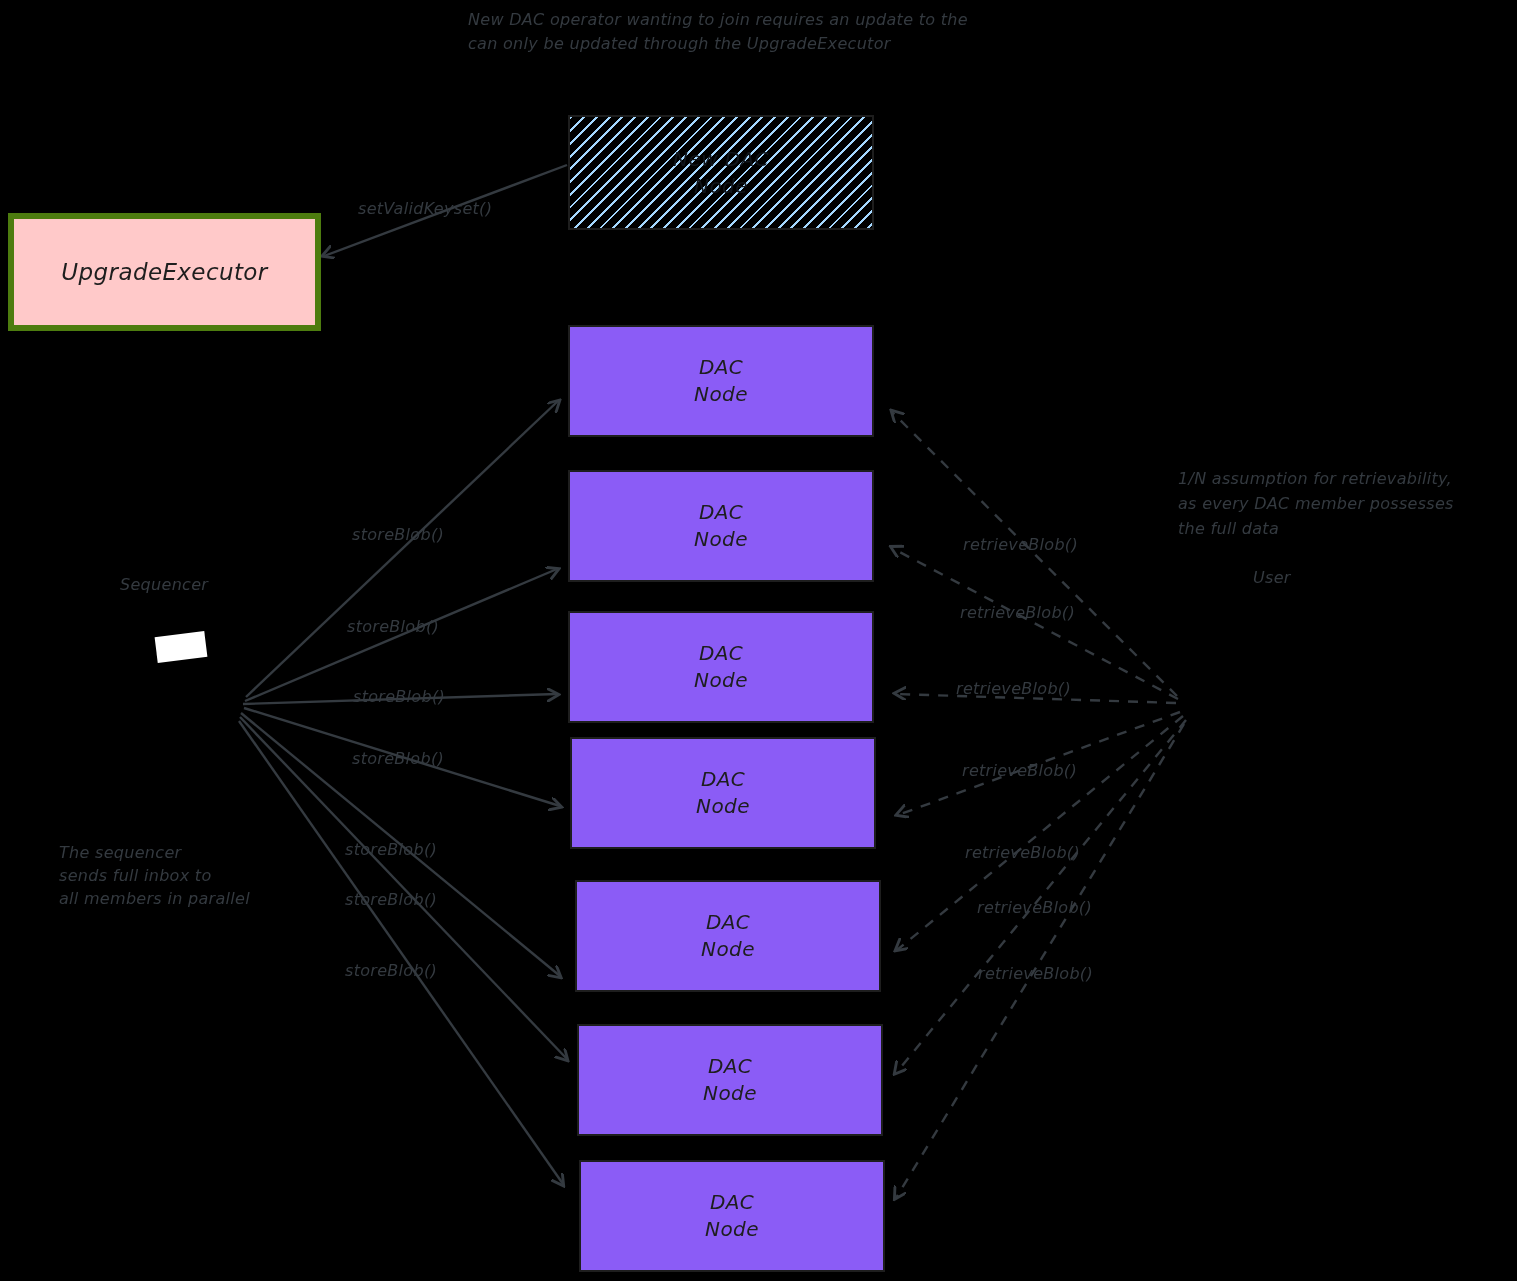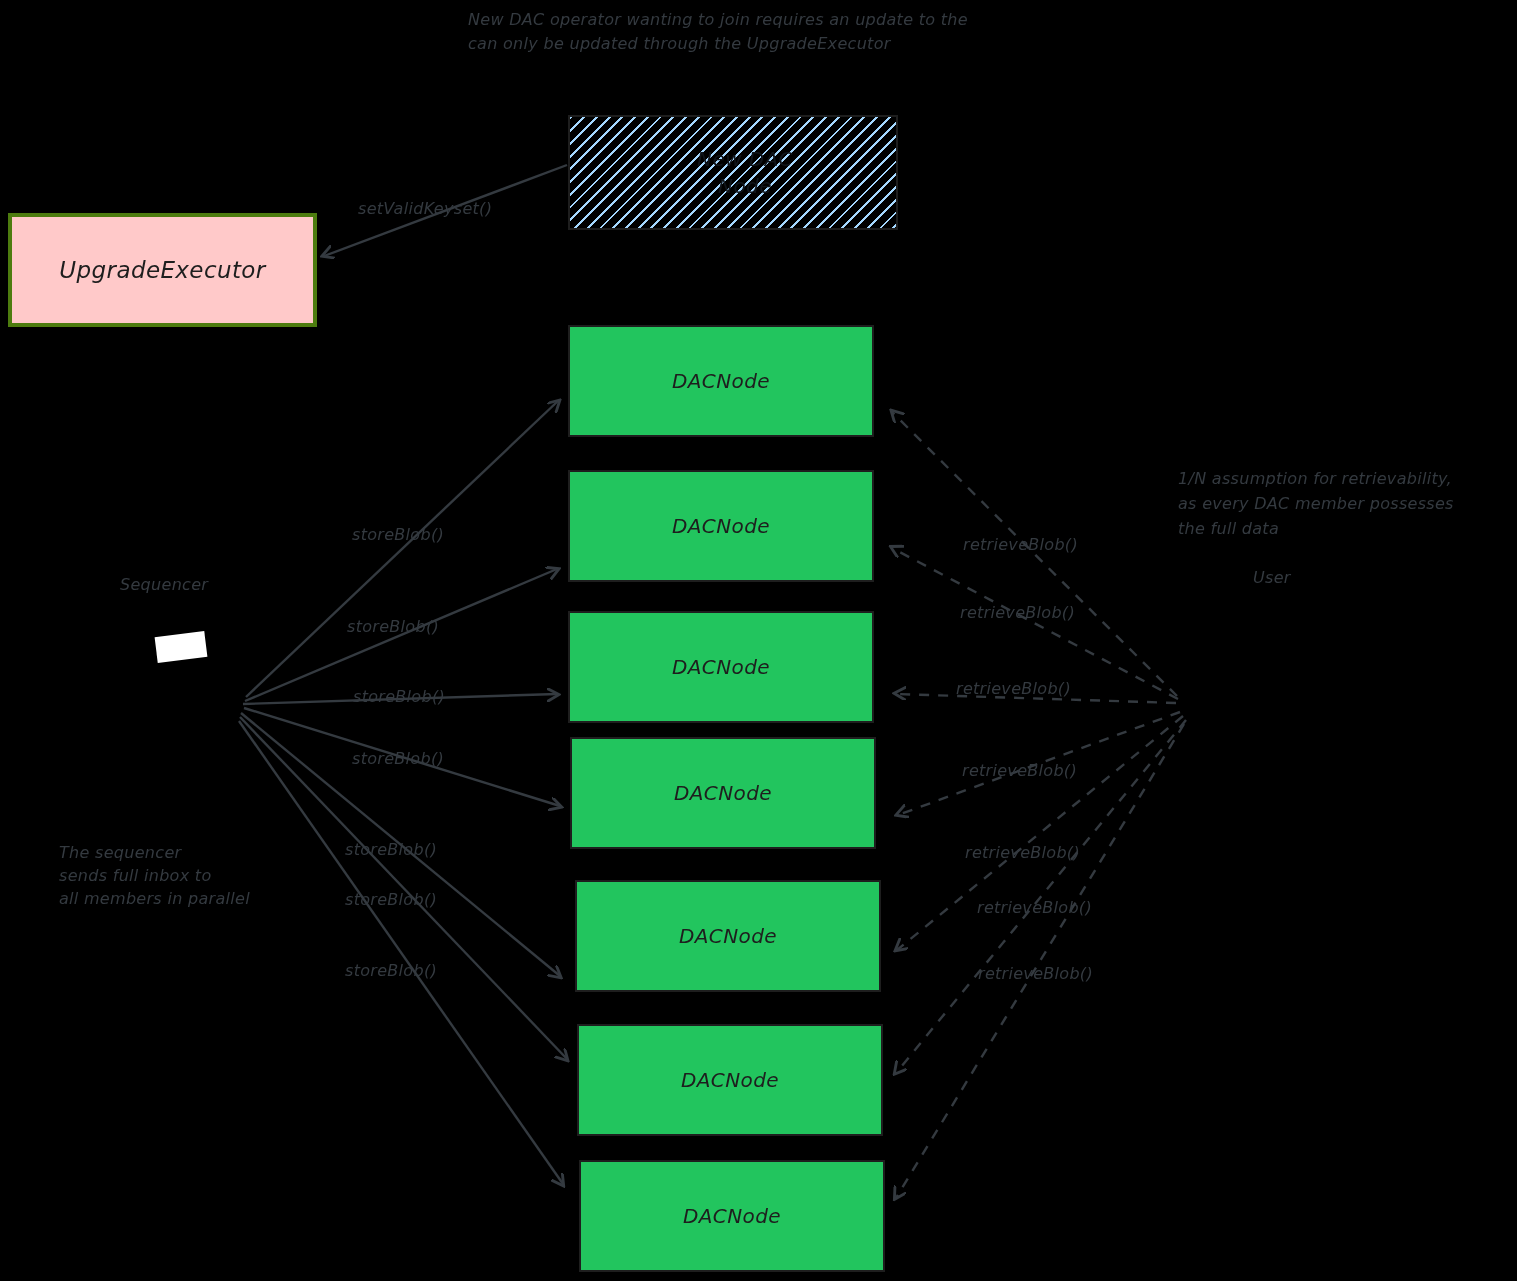--- a/index.html
+++ b/index.html
@@ -27,48 +27,48 @@
     color:#343a40;
     font-size:16px;
     font-style:italic;
     letter-spacing:.3px;
     white-space:nowrap;
   }
 
   .node{
     position:absolute;
     width:302px;height:108px;
-    background:#22c55e;
+    background:#8b5cf6;
     border:2px solid #1e1e1e;
-    display:flex;
+    display:flex;flex-direction:column;
     align-items:center;justify-content:center;
     color:#1e1e1e;font-size:20px;font-style:italic;
     line-height:27px;letter-spacing:.4px;
   }
 
   .hatched{
     position:absolute;
     left:568px;top:115px;
     width:302px;height:111px;
     border:2px solid #1e1e1e;
     background:repeating-linear-gradient(135deg,
       #a5d8ff 0px,#a5d8ff 2px,
       transparent 2px,transparent 9px);
     display:flex;flex-direction:column;
     align-items:center;justify-content:center;
     color:#10151b;font-size:20px;font-style:italic;
-    line-height:27px;letter-spacing:.4px;padding-left:24px;
+    line-height:27px;letter-spacing:.4px;
   }
 
   .executor{
     position:absolute;
     left:8px;top:213px;
     width:301px;height:106px;
     background:#ffc9c9;
-    border:4px solid #4d7c0f;
+    border:6px solid #4d7c0f;
     display:flex;align-items:center;justify-content:center;
     color:#1e1e1e;font-size:23px;font-style:italic;
     letter-spacing:.4px;
   }
 
   .seq-icon{
     position:absolute;
     left:156px;top:634px;
     width:50px;height:26px;
     background:#ffffff;

